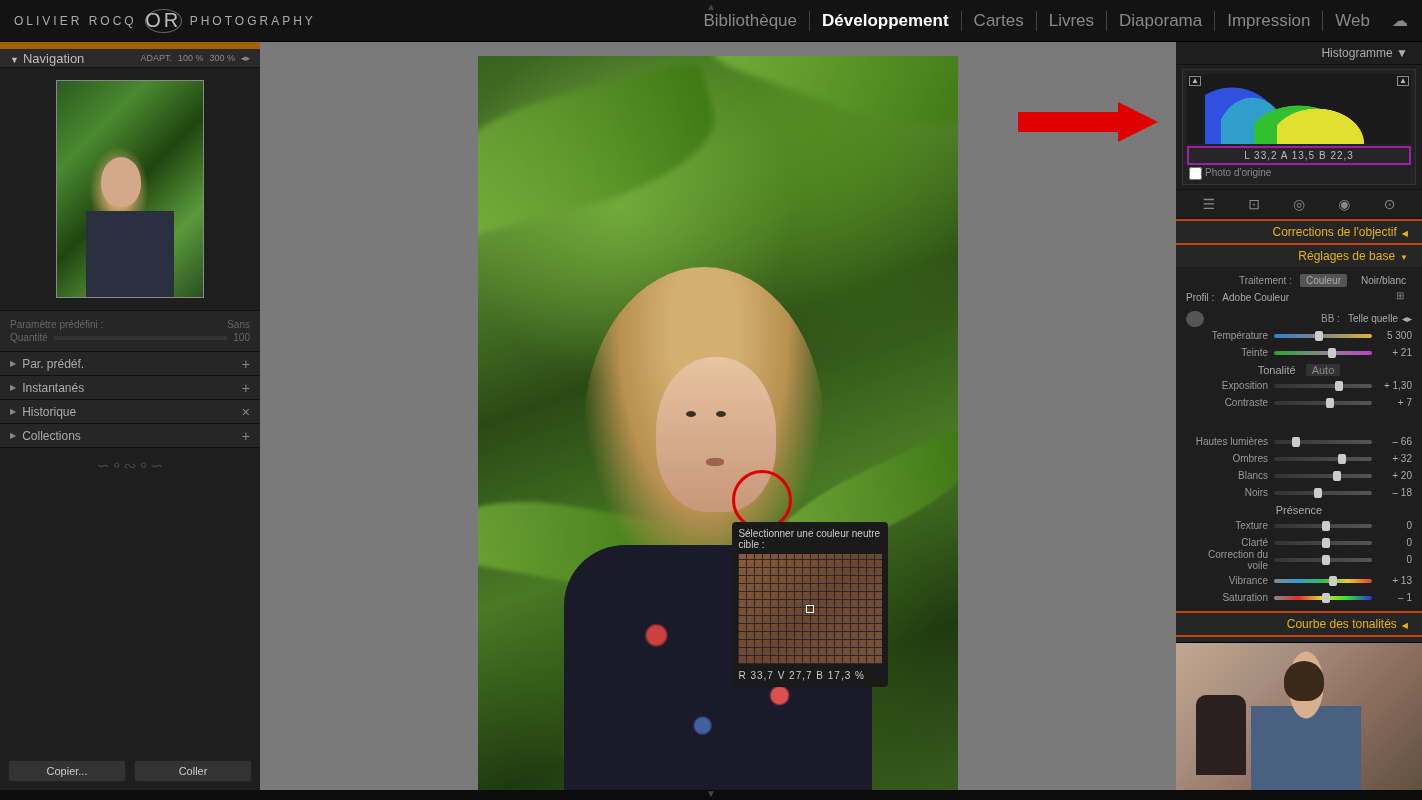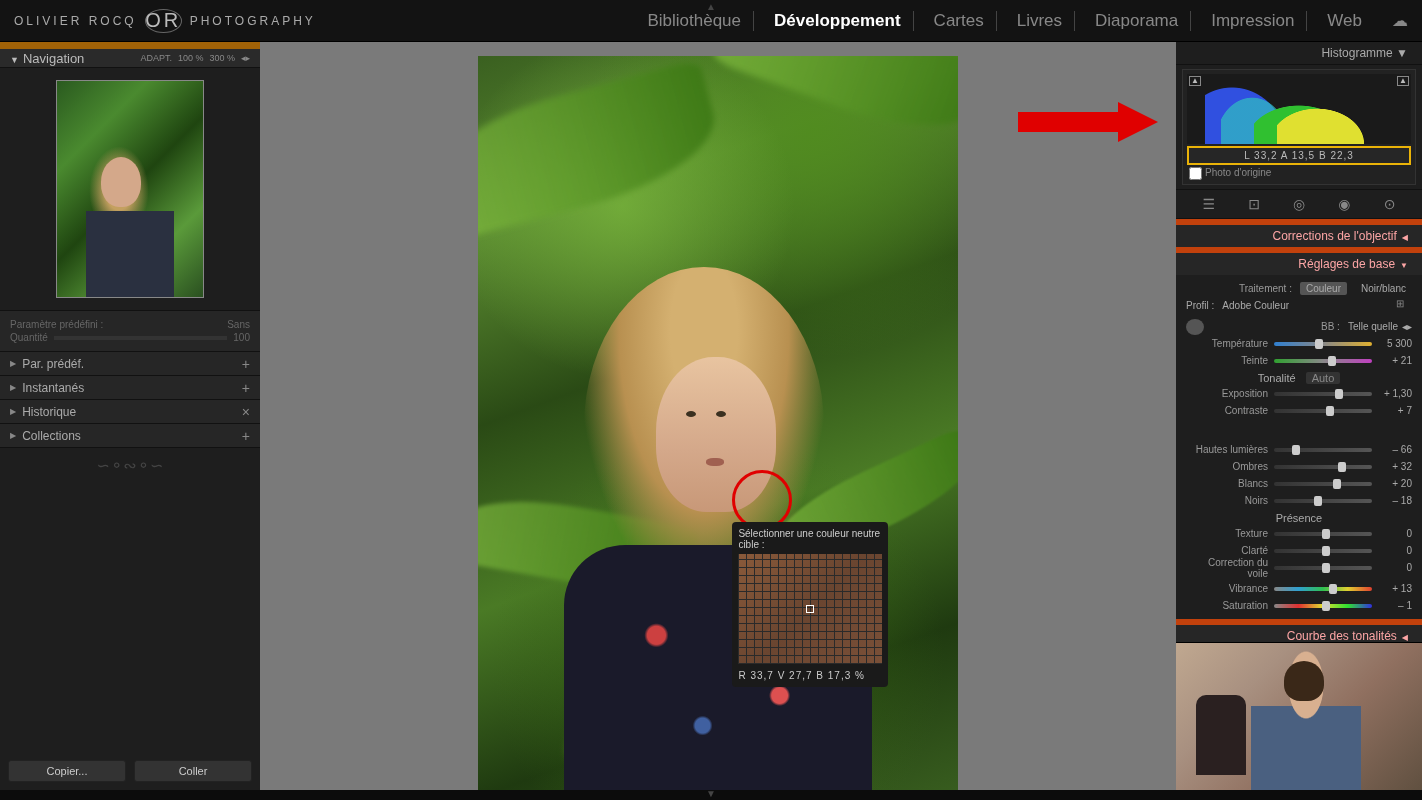--- a/index.html
+++ b/index.html
@@ -2,21 +2,21 @@
 <html><head>
 <meta charset="utf-8">
 <style>
 * { margin:0; padding:0; box-sizing:border-box; font-family:"Segoe UI",Arial,sans-serif; }
 body { background:#1a1a1a; color:#bbb; width:1422px; height:800px; overflow:hidden; position:relative; }
 
 
 .topbar { height:42px; background:#131313; display:flex; align-items:center; justify-content:space-between; padding:0 14px; border-bottom:1px solid #000; }
 .logo { font-size:12px; letter-spacing:3px; color:#aaa; display:flex; align-items:center; gap:6px; }
 .logo .o { font-size:20px; color:#bbb; border:1px solid #666; border-radius:50%; width:37px; height:24px; display:inline-flex; align-items:center; justify-content:center; margin:0 2px;}
-.modules { display:flex; align-items:center; gap:8px;justify-content:flex-end; }
+.modules { display:flex; align-items:center; gap:0;justify-content:flex-end; }
 .modules a { color:#888; font-size:17px; padding:0 12px; border-right:1px solid #444; cursor:pointer; }
 .modules a.active { color:#fff; font-weight:600; }
 .modules a:last-of-type { border-right:none; }
 .cloud { margin-left:10px; color:#888; }
 
 .main { display:flex; height:748px; }
 
 
 .left { width:260px; background:#1e1e1e; display:flex; flex-direction:column; }
 .panel-header { background:#2a2a2a; height:26px; display:flex; align-items:center; justify-content:space-between; padding:0 10px; font-size:13px; border-bottom:1px solid #111; border-top:7px solid #a16207;}
@@ -92,28 +92,28 @@
 .hist-box { margin:4px 6px; border:1px solid #333; background:#222; padding:4px; position:relative;}
 .hist { height:70px; position:relative; background:#1a1a1a; overflow:hidden;}
 .hist-curve{position:absolute;bottom:0;}
 .hc-blue{left:8%;width:40%;height:95%;background:radial-gradient(ellipse at 30% 100%,#3050e0 60%,transparent 61%);}
 .hc-cyan{left:15%;width:35%;height:85%;background:radial-gradient(ellipse at 40% 100%,#30c0c0 55%,transparent 56%);opacity:0.7;}
 .hc-green{left:30%;width:50%;height:70%;background:radial-gradient(ellipse at 40% 100%,#30c030 55%,transparent 56%);}
 .hc-yellow{left:40%;width:45%;height:65%;background:radial-gradient(ellipse at 40% 100%,#e0e030 55%,transparent 56%);}
 .hc-red{left:30%;width:35%;height:60%;background:radial-gradient(ellipse at 50% 100%,#e03040 50%,transparent 51%);opacity:0.8;}
 .hist-clip{position:absolute;top:2px;width:12px;height:10px;border:1px solid #888;font-size:8px;text-align:center;line-height:8px;}
 .hist-clip.l{left:2px;} .hist-clip.r{right:2px;}
-.hist-lab { margin-top:2px; text-align:center; font-size:10px; border:2px solid #eab308; padding:2px 4px; letter-spacing:1px; background:#262626;}
+.hist-lab { margin-top:2px; text-align:center; font-size:10px; border:2px solid #a21caf; padding:2px 4px; letter-spacing:1px; background:#262626;}
 .hist-orig { font-size:10px; color:#888; padding:2px 0 0 2px;}
 .hist-orig input{vertical-align:middle;margin-right:3px;}
 
 .toolstrip { display:flex; justify-content:space-around; padding:6px 10px; border-top:1px solid #111; border-bottom:1px solid #111;}
 .toolstrip span { color:#888; font-size:14px; cursor:pointer;}
 
-.rpanel-head { text-align:right; padding:4px 14px; font-size:12px; color:#fca5a5; border-top:6px solid #c2410c; background:#262626; cursor:pointer;}
+.rpanel-head { text-align:right; padding:4px 14px; font-size:12px; color:#eab308; border-top:2px solid #c2410c; background:#262626; cursor:pointer;}
 .rpanel-head .tri{font-size:8px;margin-left:5px;}
 
 .rsection { padding:4px 10px; font-size:10px; color:#aaa;}
 .rrow { display:flex; align-items:center; justify-content:space-between; margin:2px 0; height:15px;}
 .rrow .lbl { text-align:right; width:82px; font-size:10px; color:#999;}
 .rrow .slider { flex:1; height:4px; margin:0 6px; background:linear-gradient(90deg,#333,#555); position:relative; border-radius:2px;}
 .rrow .slider.temp{background:linear-gradient(90deg,#3080d0,#888,#e0b030);}
 .rrow .slider.tint{background:linear-gradient(90deg,#30a030,#888,#c040c0);}
 .rrow .slider.vib{background:linear-gradient(90deg,#888,#30a0d0,#30c050,#e0d030,#e04030);}
 .rrow .slider.sat{background:linear-gradient(90deg,#888,#e03030,#e0e030,#30e030,#3030e0);}

